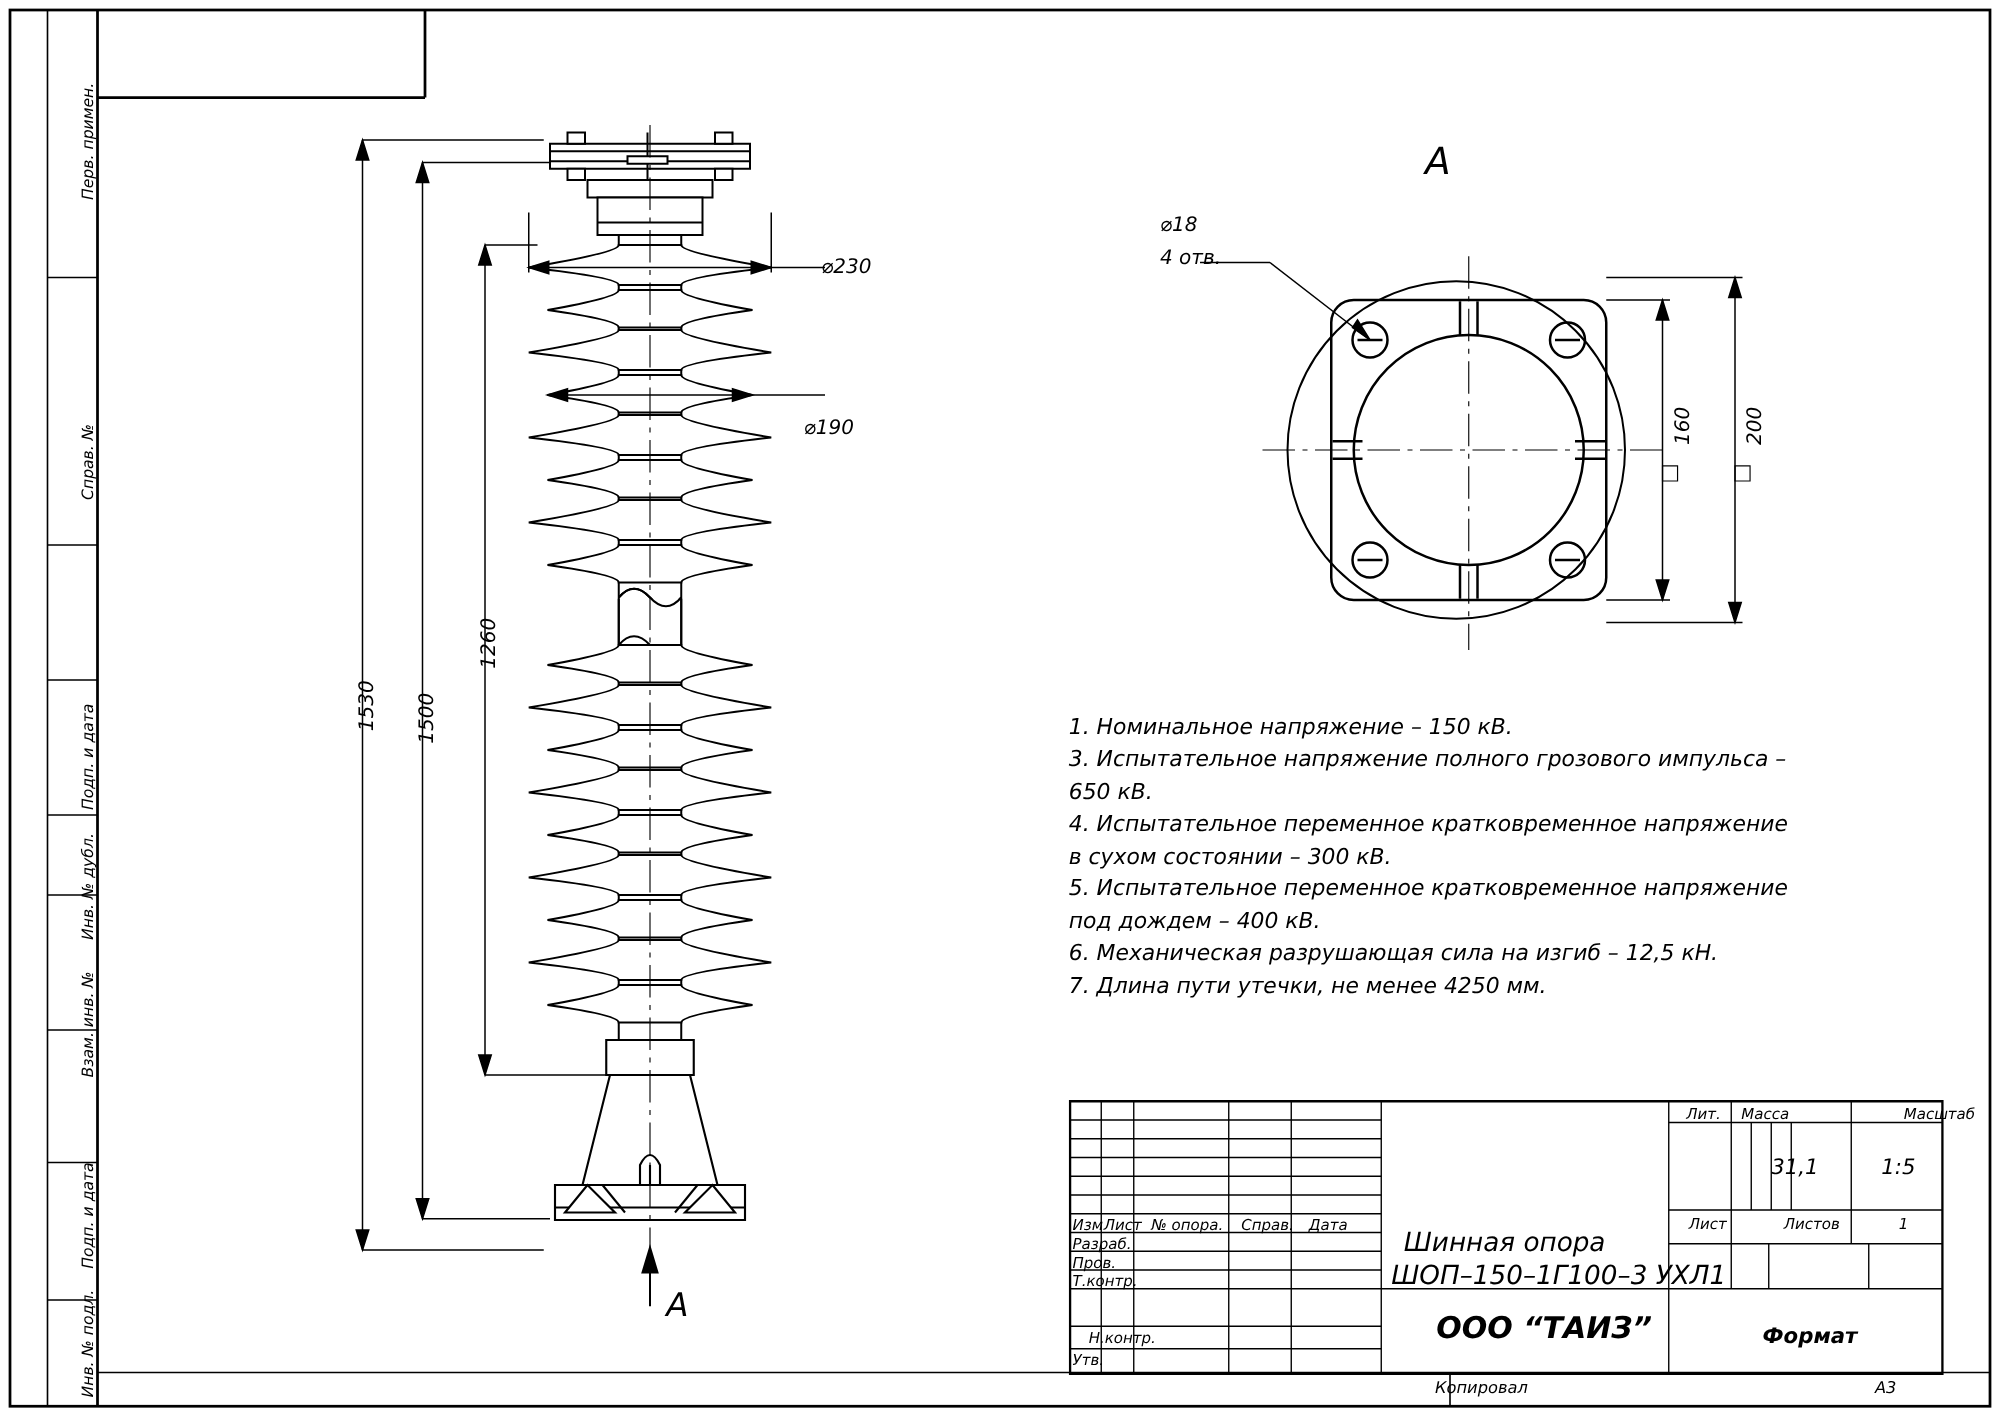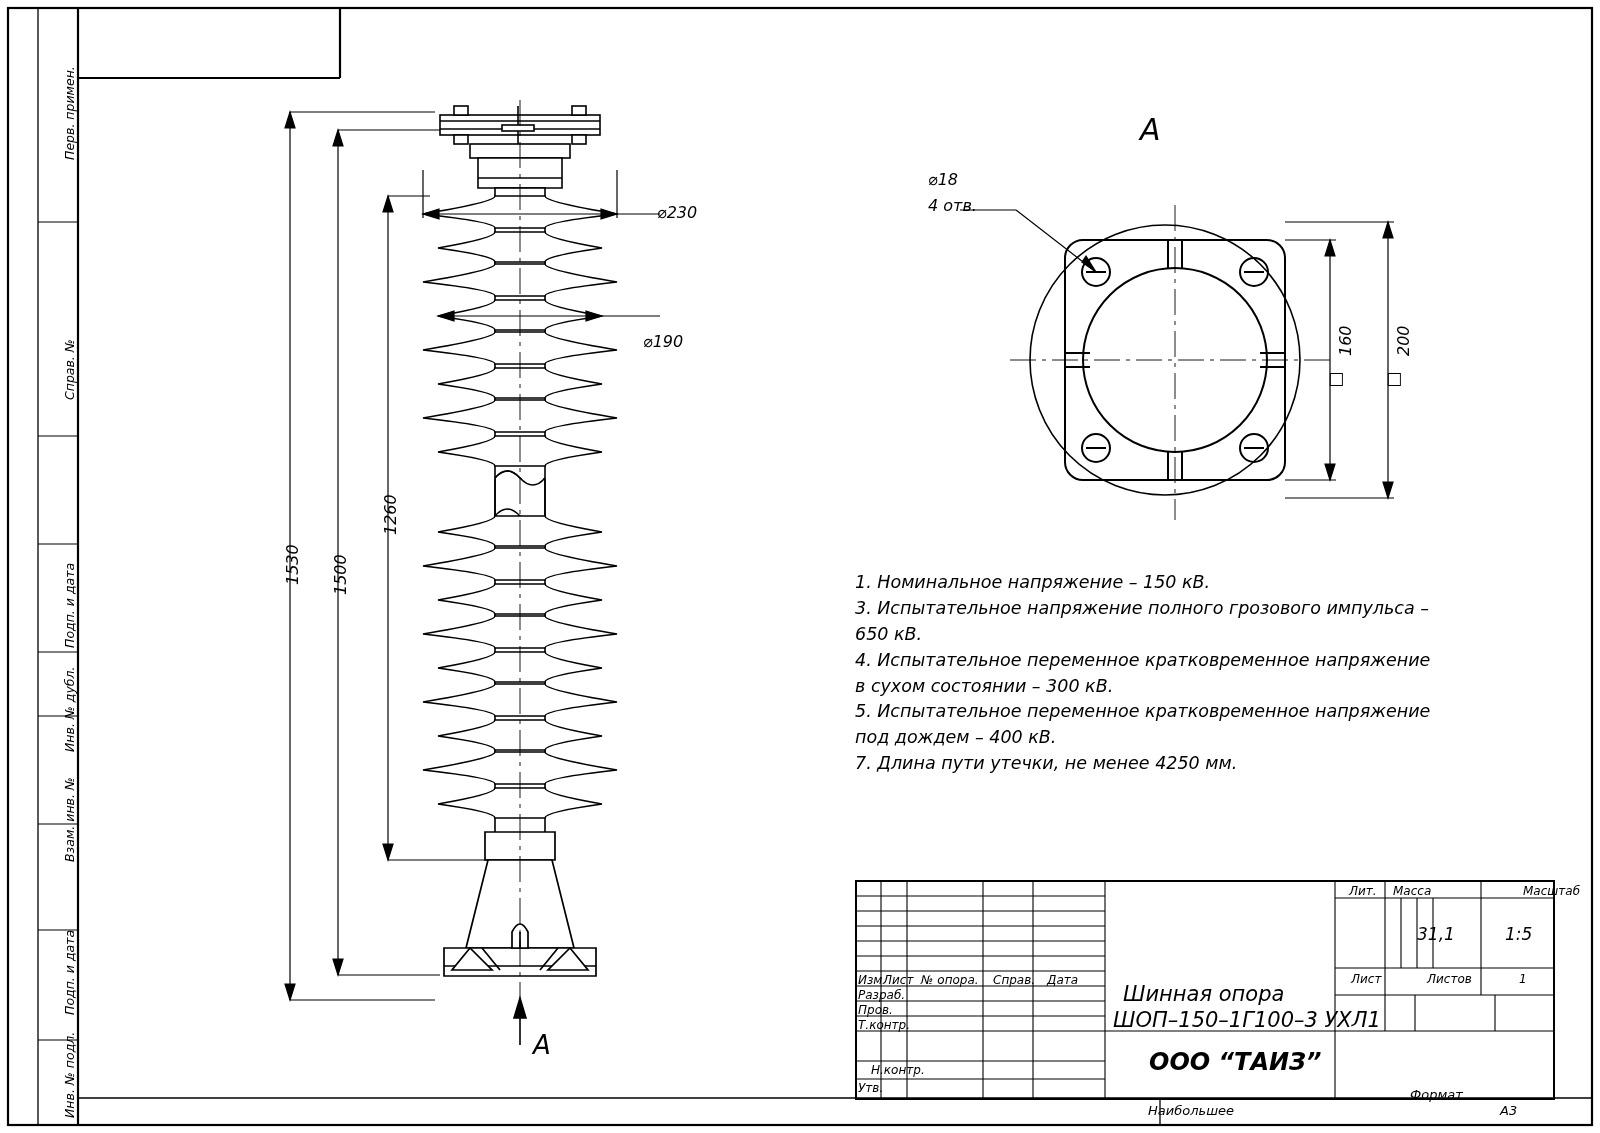--- a/index.html
+++ b/index.html
@@ -235,20 +235,21 @@
   <div class="txt" style="left:1386px;top:368px;font-size:17px;">□</div>
 
   <div class="notes">
     <div>1. Номинальное напряжение – 150 кВ.</div>
     <div>3. Испытательное напряжение полного грозового импульса –</div>
     <div>650 кВ.</div>
     <div>4. Испытательное переменное кратковременное напряжение</div>
     <div>в сухом состоянии – 300 кВ.</div>
     <div>5. Испытательное переменное кратковременное напряжение</div>
     <div>под дождем – 400 кВ.</div>
+    <div>6. Механическая разрушающая сила на изгиб – 12,5 кН.</div>
     <div>7. Длина пути утечки, не менее 4250 мм.</div>
   </div>
 
   <div id="stamp">
     <svg width="700" height="220">
       <g stroke="#000" fill="none" stroke-width="1.1">
 
         <rect x="1" y="1" width="698" height="218" stroke-width="2"></rect>
 
         <line x1="1" y1="16" x2="250" y2="16"></line>
@@ -308,17 +309,17 @@
     <div class="lbl" style="left:494px;top:4px;">Лит.</div>
     <div class="lbl" style="left:538px;top:4px;">Масса</div>
     <div class="lbl" style="left:668px;top:4px;">Масштаб</div>
     <div class="txt ital" style="left:562px;top:44px;font-size:17px;">31,1</div>
     <div class="txt ital" style="left:650px;top:44px;font-size:17px;">1:5</div>
     <div class="lbl" style="left:496px;top:92px;">Лист</div>
     <div class="lbl" style="left:572px;top:92px;">Листов</div>
     <div class="lbl" style="left:664px;top:92px;">1</div>
   </div>
 
-  <div class="txt ital" style="left:1148px;top:1103px;font-size:13px;">Наибольшее</div>
-  <div class="txt ital" style="left:1410px;top:1087px;font-size:13px;">Формат</div>
+  <div class="txt ital" style="left:1148px;top:1103px;font-size:13px;">Копировал</div>
+  <div class="txt ital" style="left:1410px;top:1059px;font-size:17px;font-weight:bold;">Формат</div>
   <div class="txt ital" style="left:1500px;top:1103px;font-size:13px;">A3</div>
 
 </div>
 
 </body></html>

